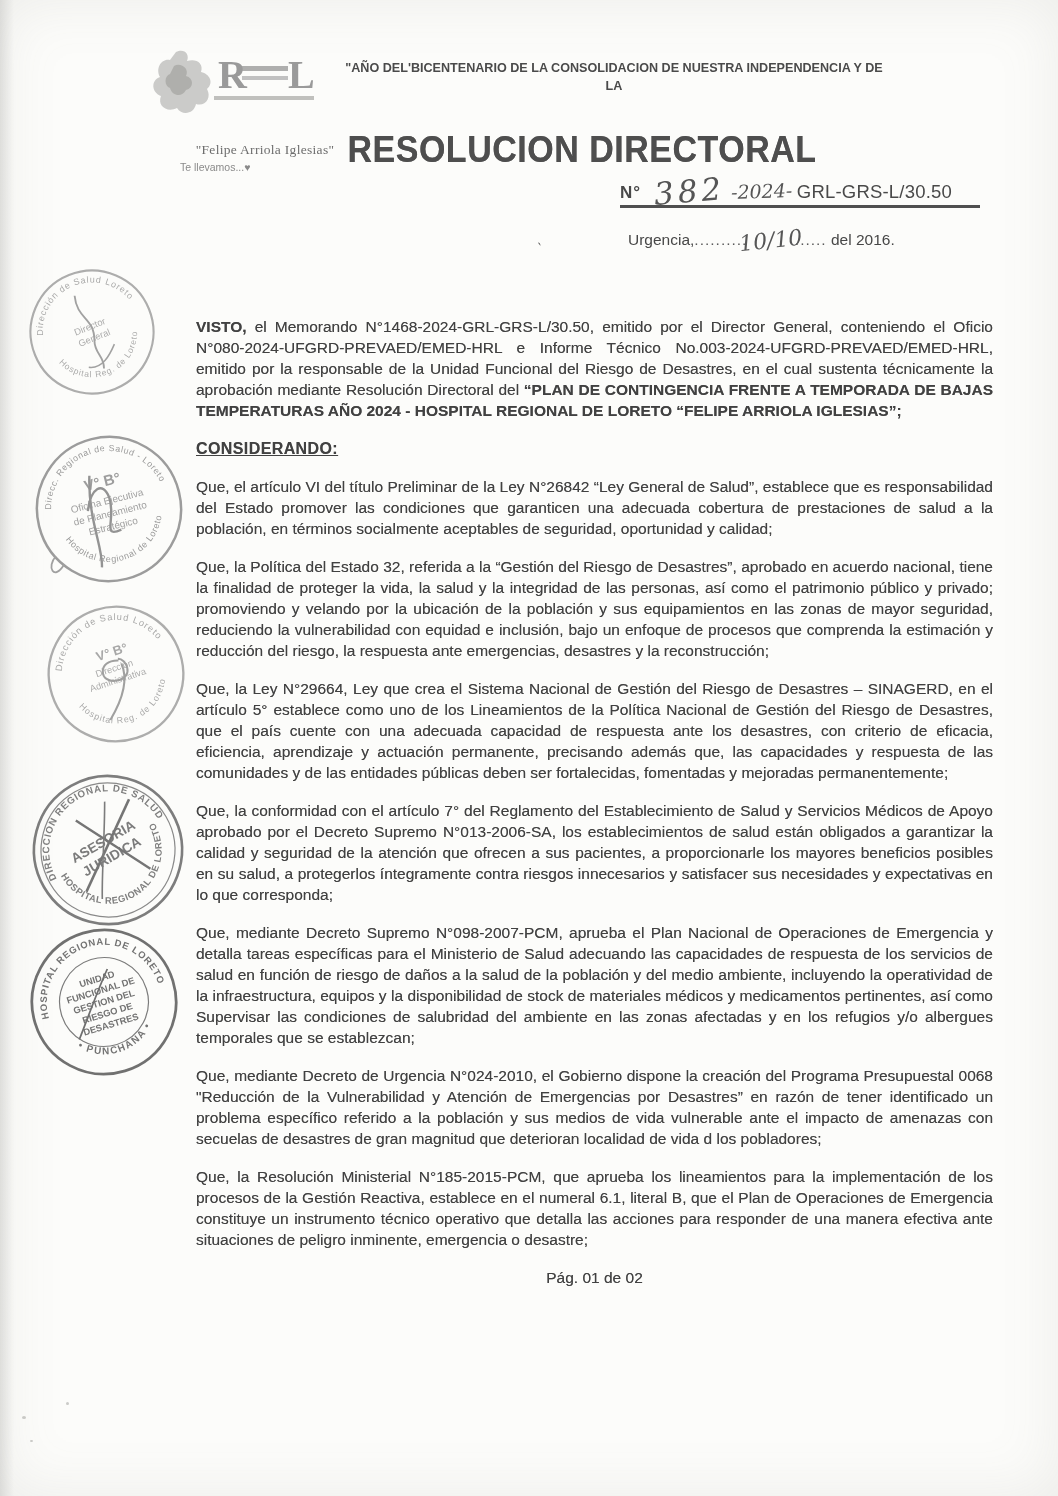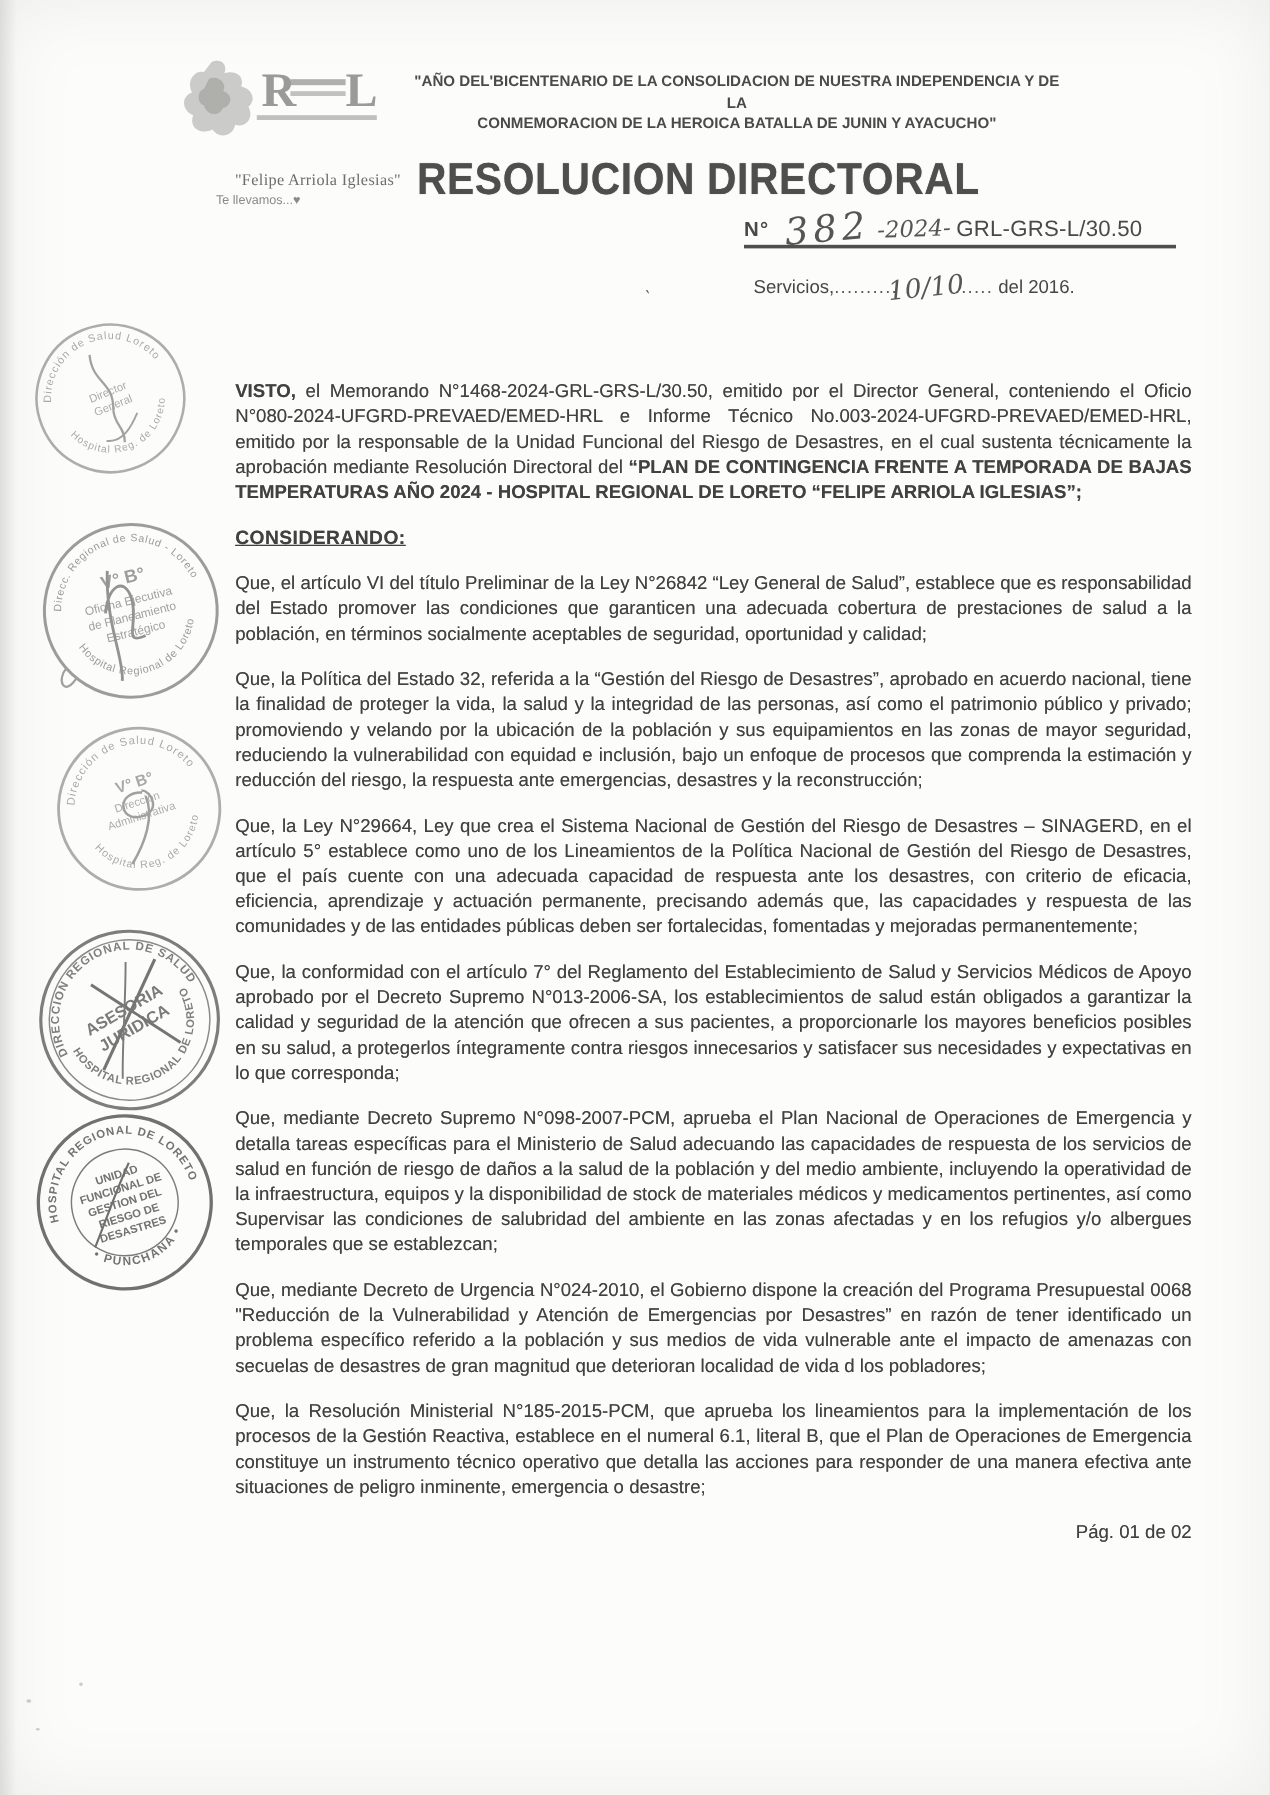--- a/index.html
+++ b/index.html
@@ -49,21 +49,21 @@
              margin:0 -8px;vertical-align:-3px;}
   .stray-mark{position:absolute;left:536px;top:240px;font-size:15px;color:#5c5c5c;transform:rotate(12deg);}
 
   
   .body-col{position:absolute;left:196px;top:276px;width:797px;
             font-size:15.5px;line-height:21px;text-align:justify;
             text-shadow:0 0 .45px rgba(65,65,65,.6);margin-top:40px;}
   .body-col p{margin:0 0 17px 0;}
   .b{font-weight:bold;}
   .considerando{font-weight:bold;text-decoration:underline;font-size:16px;letter-spacing:.4px;}
-  .pfooter{text-align:right;margin-top:4px;}
+  .pfooter{text-align:center;margin-top:4px;}
 
   
   .stamp{position:absolute;}
   .stamp svg{overflow:visible;display:block;}
   .st-light{opacity:.72;}
   .st-mid{opacity:.8;}
   .st-dark{opacity:.88;}
   .rim{font-family:"Liberation Sans",sans-serif;}
   #stamp1{left:28px;top:268px;transform:rotate(-22deg);}
   #stamp2{left:34px;top:434px;transform:rotate(-14deg);}
@@ -91,34 +91,33 @@
       <rect x="68" y="50" width="100" height="4" fill="#b0b0ae" opacity="0.8"></rect>
     </svg>
     <div class="felipe">"Felipe Arriola Iglesias"</div>
     <div class="tagline">
       <span>Te llevamos...</span><span>♥</span>
     </div>
   </div>
 
   <div class="motto">
     <div>"AÑO DEL'BICENTENARIO DE LA CONSOLIDACION DE NUESTRA INDEPENDENCIA Y  DE LA</div>
-    <div>CONMEMORACION DE LA HEROICA BATALLA DE JUNIN Y AYACUCHO"</div>
   </div>
 
   <div class="title">RESOLUCION DIRECTORAL</div>
 
   <div class="res-number">
     <span class="n-prefix">N°</span>
     <span class="hand-num">382</span>
     <span class="hand-mid">-2024-</span>
     <span class="typed-num">GRL-GRS-L/30.50</span>
   </div>
 
   <div class="date-line">
-    <span>Servicios,</span><span class="dots">..........</span><span class="hand-date">10/10</span><span class="dots">......</span><span> del 2016.</span>
+    <span>Urgencia,</span><span class="dots">..........</span><span class="hand-date">10/10</span><span class="dots">......</span><span> del 2016.</span>
   </div>
 
   <div class="stray-mark">`</div>
 
   <div class="body-col">
     <p><span class="b">VISTO,</span><span> el Memorando N°1468-2024-GRL-GRS-L/30.50, emitido por el Director General, conteniendo el Oficio N°080-2024-UFGRD-PREVAED/EMED-HRL e Informe Técnico No.003-2024-UFGRD-PREVAED/EMED-HRL,  emitido por la responsable de la Unidad Funcional del Riesgo de Desastres, en el cual sustenta técnicamente la aprobación mediante Resolución Directoral del </span><span class="b">“PLAN DE CONTINGENCIA FRENTE A TEMPORADA DE BAJAS TEMPERATURAS  AÑO 2024 - HOSPITAL REGIONAL DE LORETO “FELIPE ARRIOLA IGLESIAS”;</span></p>
 
     <p class="considerando">CONSIDERANDO:</p>
 
     <p>Que, el artículo VI del título Preliminar de la Ley N°26842 “Ley General de Salud”, establece que es responsabilidad del Estado promover las condiciones que garanticen una adecuada cobertura de prestaciones de salud a la población, en términos socialmente aceptables de seguridad, oportunidad y calidad;</p>

